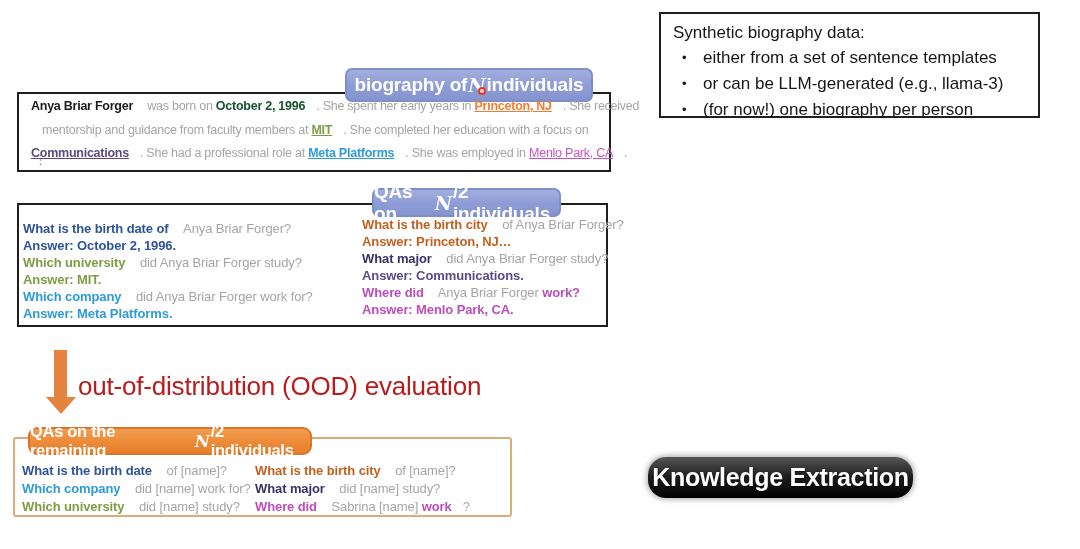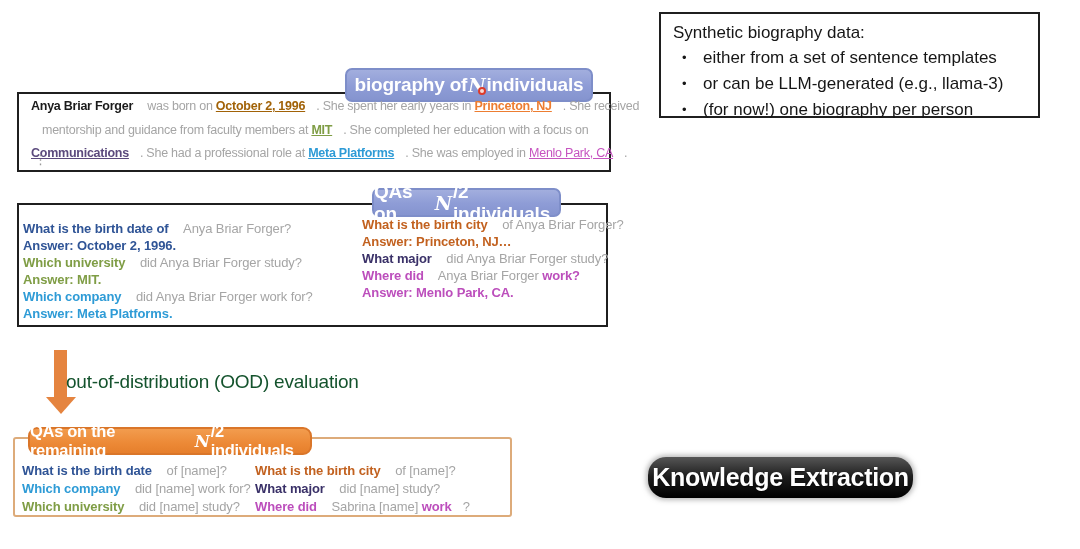--- a/index.html
+++ b/index.html
@@ -49,21 +49,21 @@
     font-size:12.5px;line-height:23.5px;letter-spacing:-0.25px;white-space:nowrap;
   }
   .bio-ellipsis{position:absolute;left:34px;top:152px;color:#9a9a9a;font-size:13px;}
   .red-dot{
     position:absolute;left:478px;top:87px;width:8px;height:8px;border-radius:50%;
     background:#f6dcd6;border:2.5px solid #dd3b2b;box-sizing:border-box;
   }
   
   .seg-name{color:#1a1a1a;font-weight:700;}
   .seg-gray{color:#a5a5a5;padding-left:11px;}
-  .seg-linkblue{color:#a16207;font-weight:700;text-decoration:underline;}
+  .seg-linkblue{color:#14532d;font-weight:700;}
   .seg-linkorange{color:#ed7d31;font-weight:700;text-decoration:underline;}
   .seg-linkolive{color:#7f9d45;font-weight:700;text-decoration:underline;}
   .seg-linkpurple{color:#5b4a7d;font-weight:700;text-decoration:underline;}
   .seg-linklblue{color:#2e9bd6;font-weight:700;text-decoration:underline;}
   .seg-linkmagenta{color:#c653c0;font-weight:400;text-decoration:underline;}
   .seg-dblue{color:#2f5496;font-weight:700;}
   .seg-olive{color:#7f9d45;font-weight:700;}
   .seg-lblue{color:#2e9bd6;font-weight:700;}
   .seg-borange{color:#c2611f;font-weight:700;}
   .seg-indigo{color:#3a3168;font-weight:700;}
@@ -80,21 +80,21 @@
   .notes-title{font-size:17px;font-weight:400;line-height:24px;}
   .notes-bullet{display:flex;font-size:17px;line-height:25px;}
   .notes-bullet .dot{width:30px;text-align:left;padding-left:9px;box-sizing:border-box;font-size:13px;line-height:26px;}
   
   .arrow-shaft{position:absolute;left:54px;top:350px;width:13px;height:48px;background:#e5843f;}
   .arrow-head{
     position:absolute;left:46px;top:397px;width:0;height:0;
     border-left:15px solid transparent;border-right:15px solid transparent;
     border-top:17px solid #e5843f;
   }
-  .ood-label{position:absolute;left:66px;top:371px;font-size:19px;color:#14532d;letter-spacing:-0.2px;}
+  .ood-label{position:absolute;left:78px;top:371px;font-size:26px;color:#b91c1c;letter-spacing:-0.2px;}
   
   .kx-box{
     position:absolute;left:648px;top:457px;width:265px;height:41px;
     display:flex;align-items:center;justify-content:center;
     background:linear-gradient(180deg,#565656 0%,#1e1e1e 48%,#000 100%);
     border-radius:18px;box-shadow:0 0 5px 2px rgba(140,140,140,0.6);
     color:#fff;font-weight:700;font-size:25px;letter-spacing:-0.3px;
     text-shadow:0 1px 2px rgba(0,0,0,0.7);
   }
 </style>
@@ -124,20 +124,21 @@
     <div><span class="seg-dblue">Answer: October 2, 1996.</span></div>
     <div><span class="seg-olive">Which university</span><span class="seg-gray"> did Anya Briar Forger study?</span></div>
     <div><span class="seg-olive">Answer: MIT.</span></div>
     <div><span class="seg-lblue">Which company</span><span class="seg-gray"> did Anya Briar Forger work for?</span></div>
     <div><span class="seg-lblue">Answer: Meta Platforms.</span></div>
   </div>
   <div class="qa-col qa-col-right">
     <div><span class="seg-borange">What is the birth city</span><span class="seg-gray"> of Anya Briar Forger?</span></div>
     <div><span class="seg-borange">Answer: Princeton, NJ…</span></div>
     <div><span class="seg-indigo">What major</span><span class="seg-gray"> did Anya Briar Forger study?</span></div>
+    <div><span class="seg-purple">Answer: Communications.</span></div>
     <div><span class="seg-magenta">Where did</span><span class="seg-gray"> Anya Briar Forger </span><span class="seg-magenta">work?</span></div>
     <div><span class="seg-magenta">Answer: Menlo Park, CA.</span></div>
   </div>
 
   <div class="notes-box">
     <div class="notes-title">Synthetic biography data:</div>
     <div class="notes-bullet">
       <span class="dot">•</span>
       <span>either from a set of sentence templates</span>
     </div>

